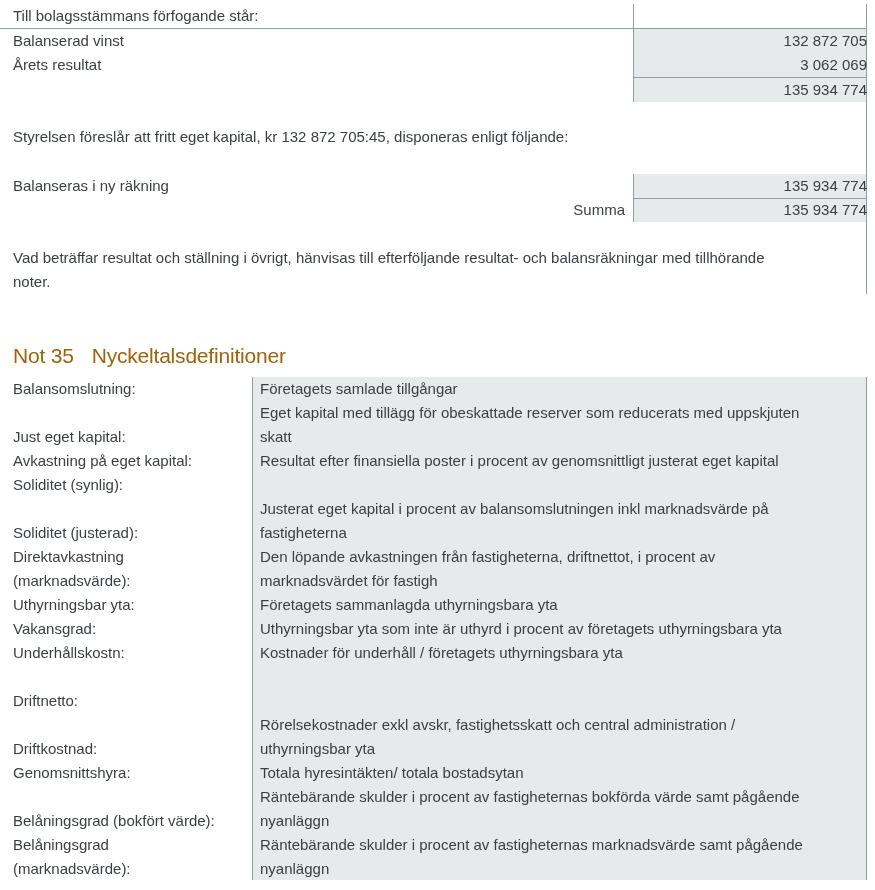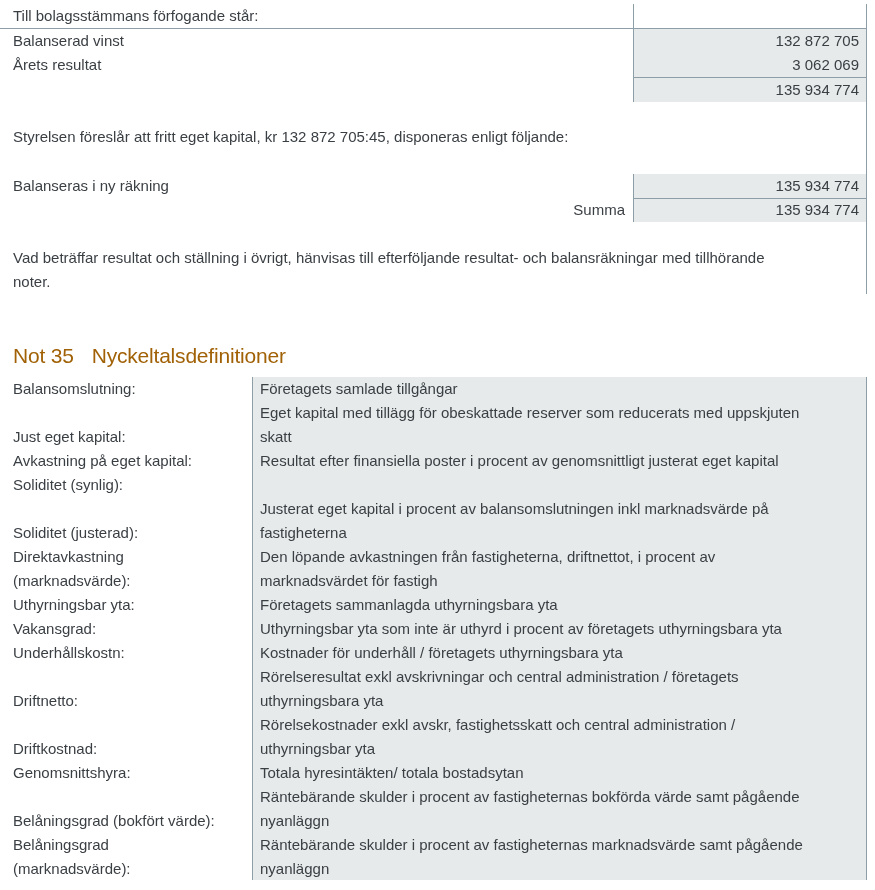--- a/index.html
+++ b/index.html
@@ -9,21 +9,21 @@
     color: #3a3f44; font-size: 15px;
   }
   .abs { position: absolute; }
   .txt { line-height: 24px; white-space: nowrap; }
   .right { text-align: right; }
   .shade { background: #e6eaea; }
   .vline { position: absolute; width: 1px; background: #8e9ea6; }
   .hline { position: absolute; height: 1px; background: #8e9ea6; }
 
   
-  .valcell { position: absolute; left: 634px; width: 233px; height: 24px; line-height: 24px; text-align: right; padding-right: 8px; box-sizing: border-box; }
+  .valcell { position: absolute; left: 634px; width: 233px; height: 24px; line-height: 24px; text-align: right; box-sizing: border-box; }
 
   .note-title { font-size: 21px; color: #a16207; letter-spacing: -0.2px; font-family: "Liberation Sans", sans-serif; }
   .note-title span { margin-right: 18px; }
 
   .defbox { position: absolute; left: 252px; top: 377px; width: 615px; height: 503px; background: #e6eaea; border-left: 1px solid #8e9ea6; border-right: 1px solid #8e9ea6; box-sizing: border-box; }
   .row { position: absolute; left: 0; width: 875px; }
   .row .term { position: absolute; left: 13px; width: 235px; }
   .row .def { position: absolute; left: 260px; width: 600px; white-space: normal; line-height: 24px; }
   .row .term div, .row .def div { line-height: 24px; height: 24px; white-space: nowrap; }
 </style>
@@ -147,24 +147,20 @@
       </div>
       <div class="def">
         <div>Kostnader för underhåll / företagets uthyrningsbara yta</div>
       </div>
     </div>
     <div class="row" style="top: 665px; height: 48px;">
       <div class="term">
         <div></div>
         <div>Driftnetto:</div>
       </div>
-      <div class="def">
-        <div>Rörelseresultat exkl avskrivningar och central administration / företagets</div>
-        <div>uthyrningsbara yta</div>
-      </div>
     </div>
     <div class="row" style="top: 713px; height: 48px;">
       <div class="term">
         <div></div>
         <div>Driftkostnad:</div>
       </div>
       <div class="def">
         <div>Rörelsekostnader exkl avskr, fastighetsskatt och central administration /</div>
         <div>uthyrningsbar yta</div>
       </div>

